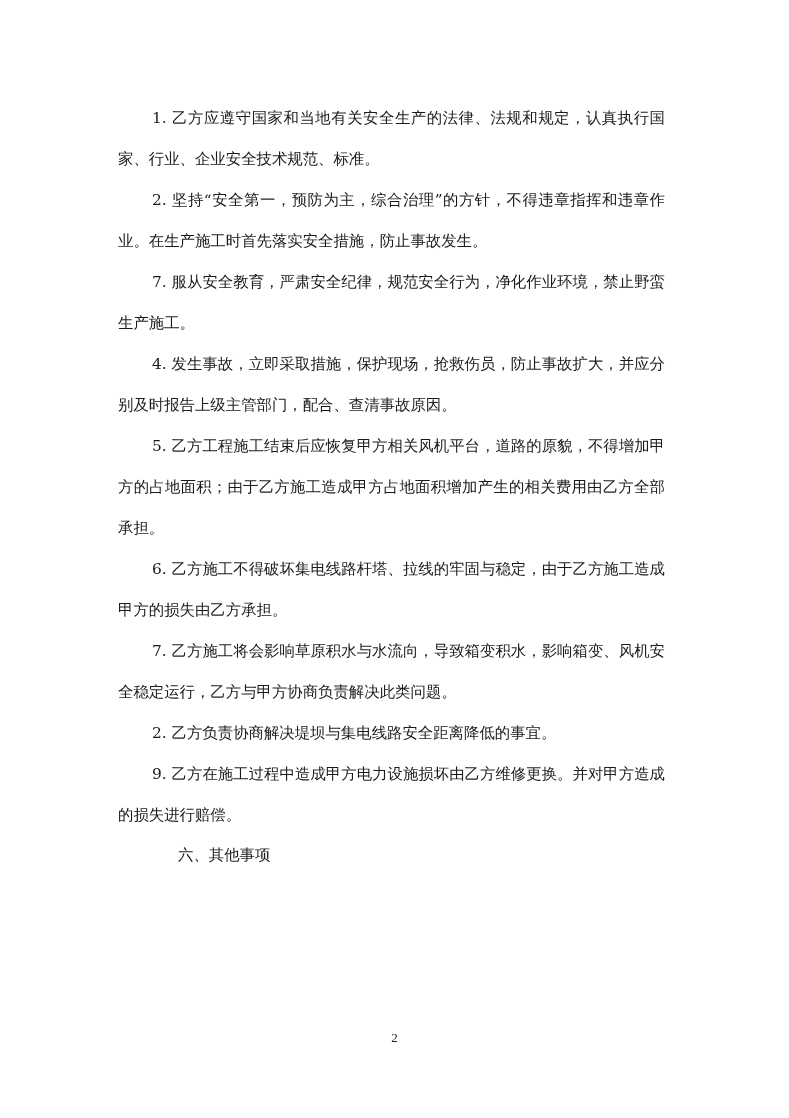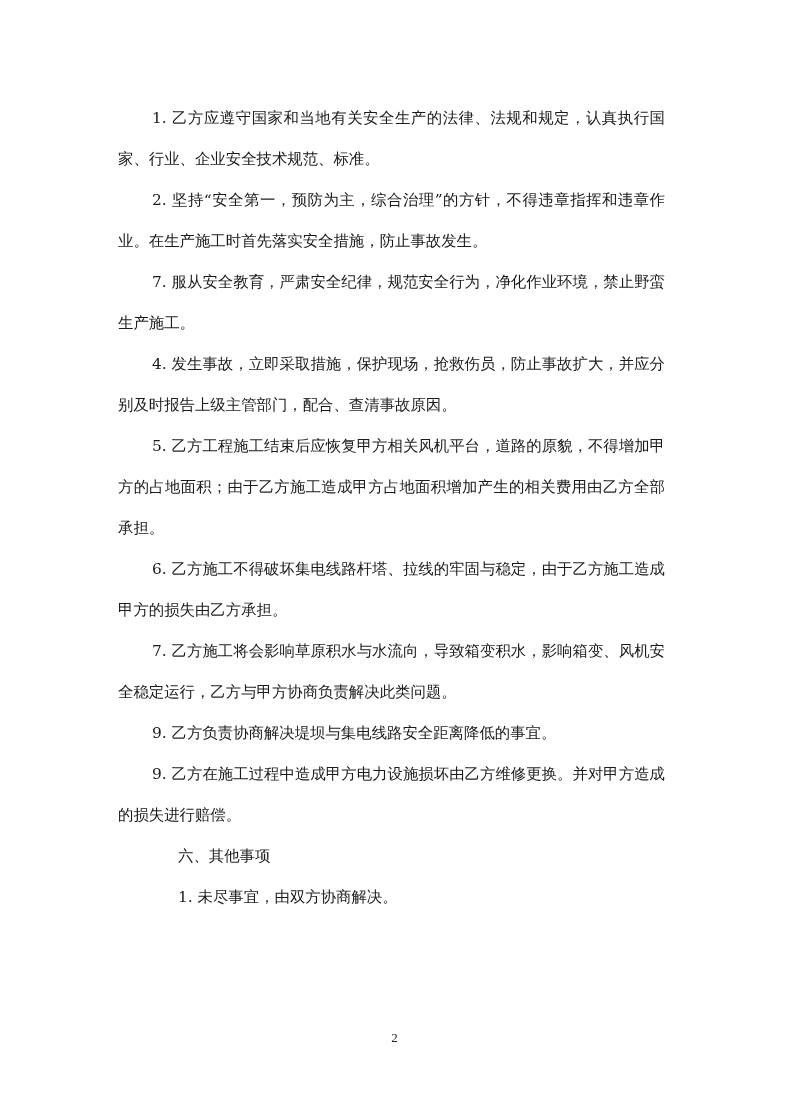--- a/index.html
+++ b/index.html
@@ -8,37 +8,36 @@
     position: absolute; left: 0; top: 0; width: 789px; height: 1118px; background: #ffffff;
   }
   .content {
     position: absolute; left: 118px; top: 98px; width: 547px;
     font-family: "DejaVu Serif", "Liberation Serif", serif;
     font-size: 15.4px; color: #1a1a1a;
     line-height: 41px;
     text-align: justify;
   }
   .para { margin: 0; text-indent: 34px; }
-  .para.deep { text-indent: 60px; }
+  .para.deep { text-indent: 60px; font-family: Liberation Mono, monospace; }
   .footer {
     position: absolute; left: 0; width: 789px; top: 1030px; text-align: center;
     font-family: "Liberation Serif", "DejaVu Serif", serif; font-size: 13px; color: #222;
   }
 </style>
 </head>
 <body>
 
 <div class="page">
   <div class="content">
     <p class="para">1. 乙方应遵守国家和当地有关安全生产的法律、法规和规定，认真执行国家、行业、企业安全技术规范、标准。</p>
     <p class="para">2. 坚持“安全第一，预防为主，综合治理”的方针，不得违章指挥和违章作业。在生产施工时首先落实安全措施，防止事故发生。</p>
     <p class="para">7. 服从安全教育，严肃安全纪律，规范安全行为，净化作业环境，禁止野蛮生产施工。</p>
     <p class="para">4. 发生事故，立即采取措施，保护现场，抢救伤员，防止事故扩大，并应分别及时报告上级主管部门，配合、查清事故原因。</p>
     <p class="para">5. 乙方工程施工结束后应恢复甲方相关风机平台，道路的原貌，不得增加甲方的占地面积；由于乙方施工造成甲方占地面积增加产生的相关费用由乙方全部承担。</p>
     <p class="para">6. 乙方施工不得破坏集电线路杆塔、拉线的牢固与稳定，由于乙方施工造成甲方的损失由乙方承担。</p>
     <p class="para">7. 乙方施工将会影响草原积水与水流向，导致箱变积水，影响箱变、风机安全稳定运行，乙方与甲方协商负责解决此类问题。</p>
-    <p class="para">9. 乙方负责协商解决堤坝与集电线路安全距离降低的事宜。</p>
+    <p class="para">2. 乙方负责协商解决堤坝与集电线路安全距离降低的事宜。</p>
     <p class="para">9. 乙方在施工过程中造成甲方电力设施损坏由乙方维修更换。并对甲方造成的损失进行赔偿。</p>
     <p class="para deep">六、其他事项</p>
-    <p class="para deep">1. 未尽事宜，由双方协商解决。</p>
   </div>
   <div class="footer">2</div>
 </div>
 
 </body></html>

